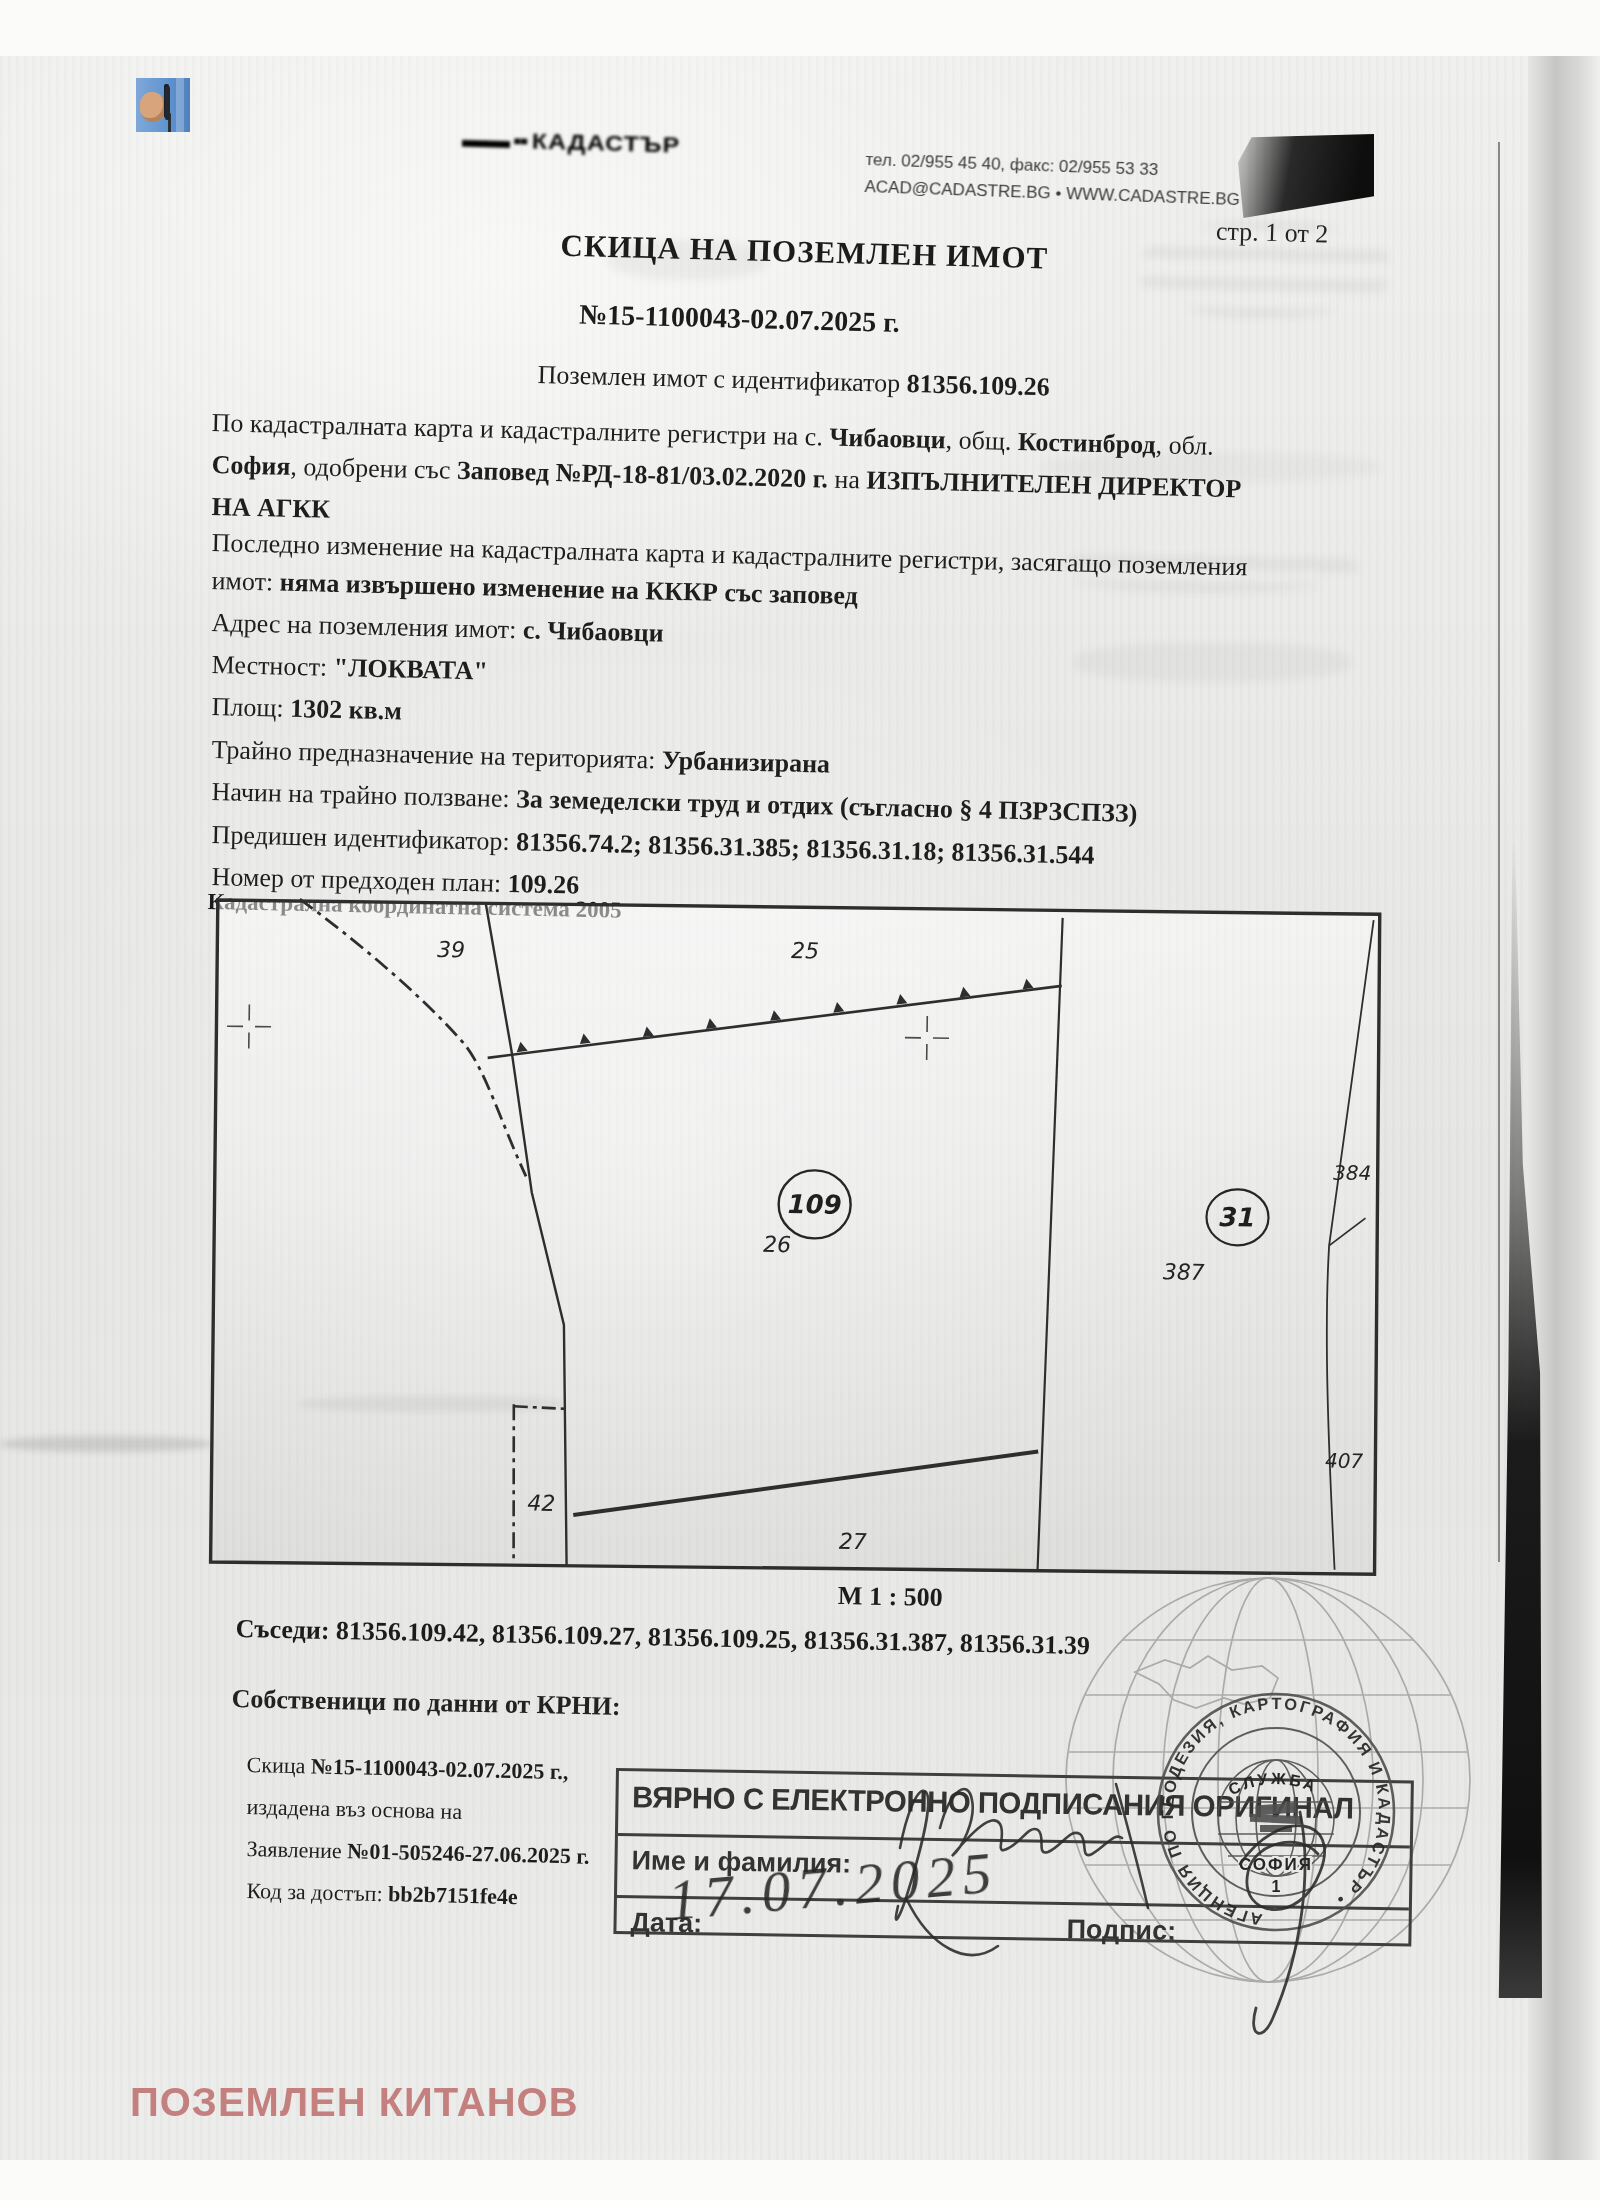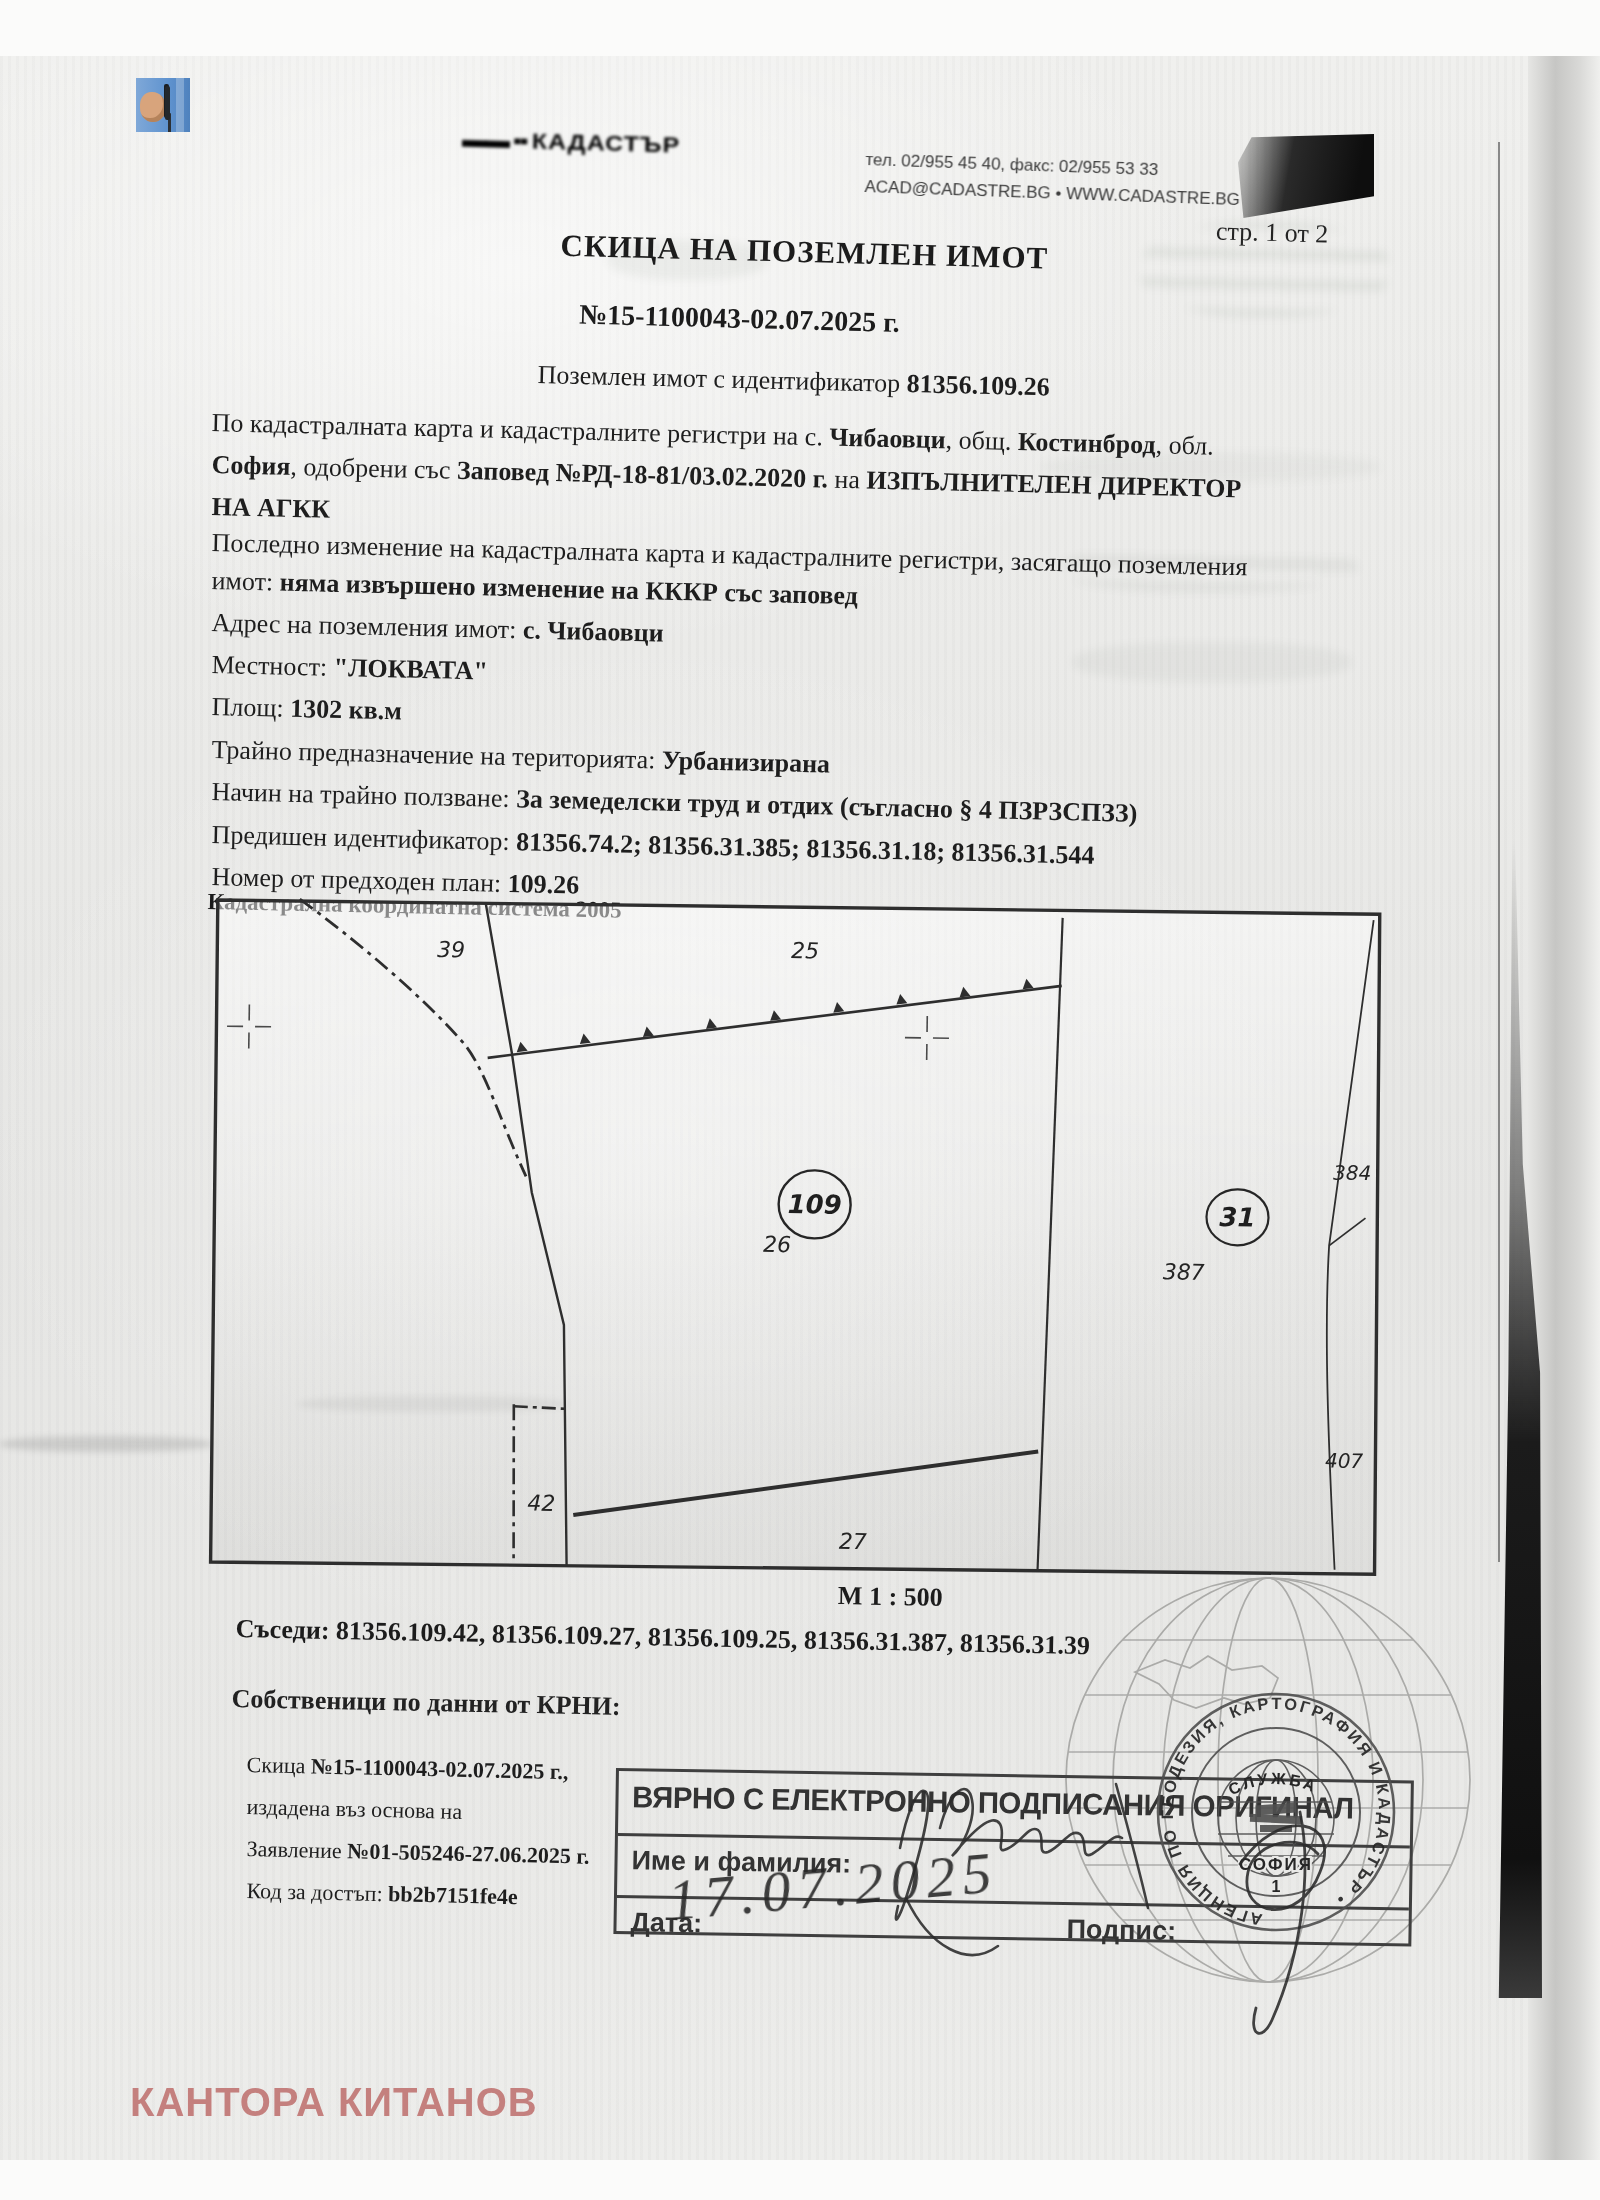--- a/index.html
+++ b/index.html
@@ -248,13 +248,13 @@
     <path d="M340,108 C350,70 368,58 372,80 C376,100 362,128 352,136 C372,112 392,92 400,104 C406,114 396,132 404,130 C420,126 428,104 438,110 C446,116 436,136 448,132 C462,126 470,108 480,114 C488,120 480,140 492,134 C506,126 514,112 522,118"></path>
     <path d="M516,64 C528,108 540,152 548,188"></path>
   </g>
   <text x="70" y="200" font-size="58" font-style="italic" letter-spacing="7" fill="#2b2b2b" transform="rotate(-5 70 200)" opacity=".88" style="filter:blur(.4px)">17.07.2025</text>
   <g fill="none" stroke="#2a2a2a" stroke-width="2.8" stroke-linecap="round" opacity=".88">
     <path d="M640,144 C680,86 742,98 720,152 C700,206 638,198 648,152 C654,122 700,112 718,134"></path>
     <path d="M700,92 C712,150 702,232 672,300 C662,322 648,316 656,288"></path>
   </g>
 </svg>
 
-<div class="abs kantora">КАНТОРА КИТАНОВ</div>
+<div class="abs kantora">ПОЗЕМЛЕН КИТАНОВ</div>
 
 </body></html>

